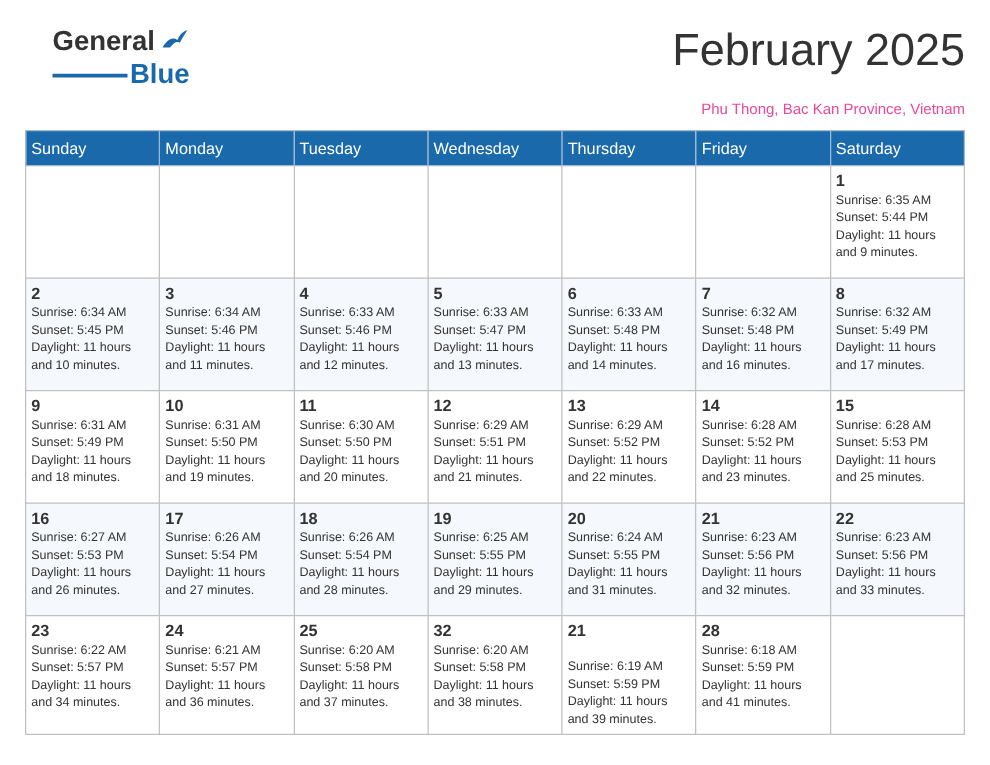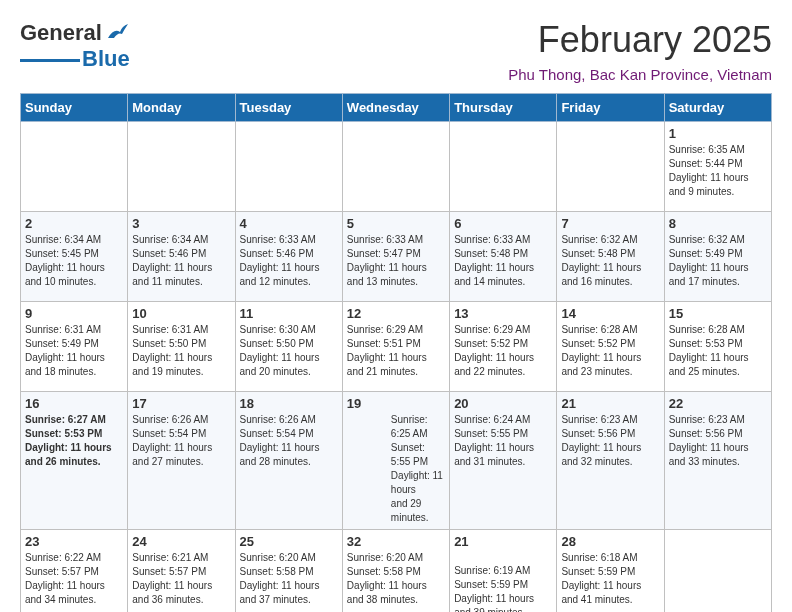--- a/index.html
+++ b/index.html
@@ -13,51 +13,52 @@
     .header-area {
       display: flex;
       justify-content: space-between;
       align-items: flex-start;
       margin-bottom: 10px;
     }
     .logo {
       display: flex;
       flex-direction: column;
       align-items: flex-start;
+      margin-left: 22px;
     }
     .logo-line {
       width: 60px;
       height: 3px;
       background: #1a6aab;
       margin-top: 2px;
     }
     .title-area {
       text-align: right;
     }
     .month-title {
       font-size: 36px;
       font-weight: normal;
       color: #333;
       line-height: 1.1;
     }
     .location-title {
-      font-size: 15px;
-      color: #701a75;
-      margin-top: 6px;
+      font-size: 12px;
+      color: #ec4899;
+      margin-top: 20px;
     }
     table {
       width: 100%;
       border-collapse: collapse;
       table-layout: fixed;
     }
     thead tr th {
       background: #1a6aab;
       color: #fff;
       font-size: 13px;
-      font-weight: bold;
+      font-weight: normal;
       padding: 6px 4px;
       border: 1px solid #a0b8d0;
       text-align: left;
     }
     tbody tr td {
       border: 1px solid #c0c0c0;
       vertical-align: top;
       padding: 4px;
       height: 90px;
       font-size: 10.5px;
@@ -232,42 +233,42 @@
           <div class="day-number">15</div>
           <div class="day-info" style="white-space: pre-line;">Sunrise: 6:28 AM
 Sunset: 5:53 PM
 Daylight: 11 hours
 and 25 minutes.</div>
         </td>
       </tr>
       <tr>
         <td>
           <div class="day-number">16</div>
-          <div class="day-info" style="white-space: pre-line; font-weight: bold;">Sunrise: 6:27 AM
+          <div class="day-info" style="white-space: pre-line;">Sunrise: 6:27 AM
 Sunset: 5:53 PM
 Daylight: 11 hours
 and 26 minutes.</div>
         </td>
         <td>
           <div class="day-number">17</div>
           <div class="day-info" style="white-space: pre-line;">Sunrise: 6:26 AM
 Sunset: 5:54 PM
 Daylight: 11 hours
 and 27 minutes.</div>
         </td>
         <td>
           <div class="day-number">18</div>
           <div class="day-info" style="white-space: pre-line;">Sunrise: 6:26 AM
 Sunset: 5:54 PM
 Daylight: 11 hours
 and 28 minutes.</div>
         </td>
         <td>
           <div class="day-number">19</div>
-          <div class="day-info" style="white-space: pre-line; margin-left: 44px;">Sunrise: 6:25 AM
+          <div class="day-info" style="white-space: pre-line;">Sunrise: 6:25 AM
 Sunset: 5:55 PM
 Daylight: 11 hours
 and 29 minutes.</div>
         </td>
         <td>
           <div class="day-number">20</div>
           <div class="day-info" style="white-space: pre-line;">Sunrise: 6:24 AM
 Sunset: 5:55 PM
 Daylight: 11 hours
 and 31 minutes.</div>

